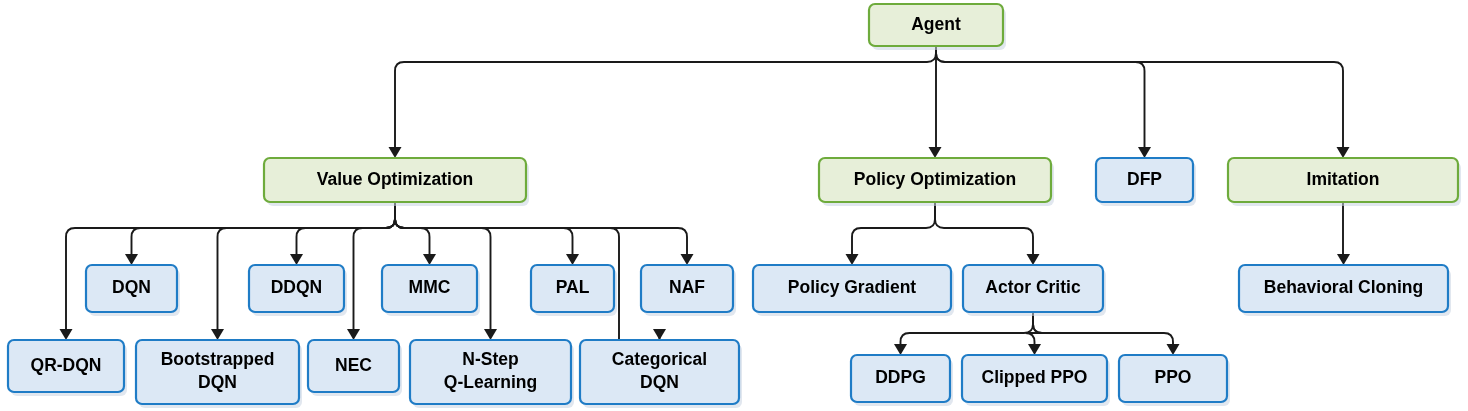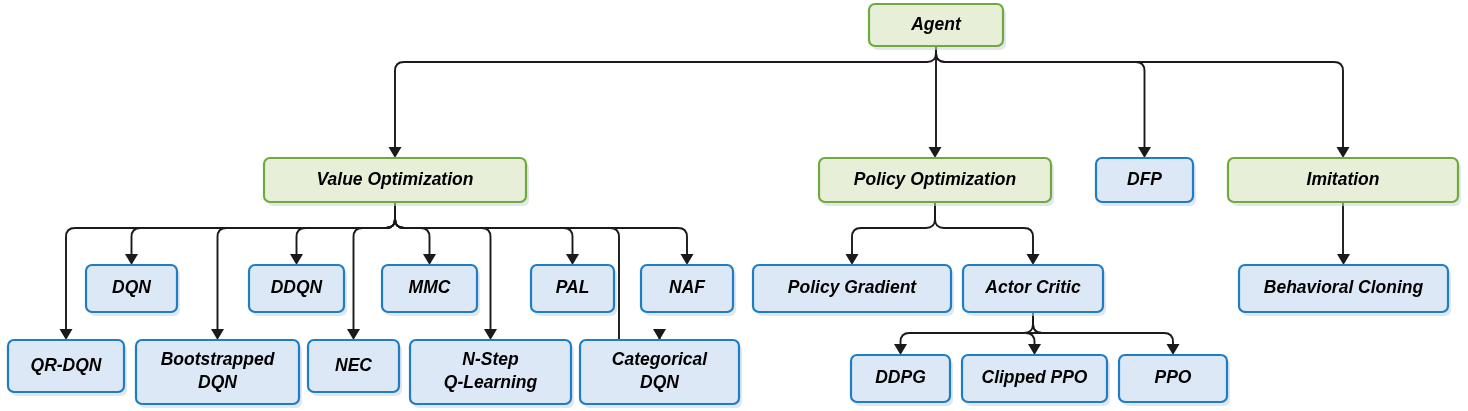--- a/index.html
+++ b/index.html
@@ -10,21 +10,20 @@
   body {
     width: 1468px;
     height: 411px;
     font-family: "Liberation Sans", sans-serif;
     overflow: hidden;
   }
   #diagram-root {
     position: relative;
     width: 1468px;
     height: 411px;
-    font-style: italic;
   }
   svg.diagram {
     position: absolute;
     left: 0;
     top: 0;
     width: 1468px;
     height: 411px;
     display: block;
   }
   .node-box {

